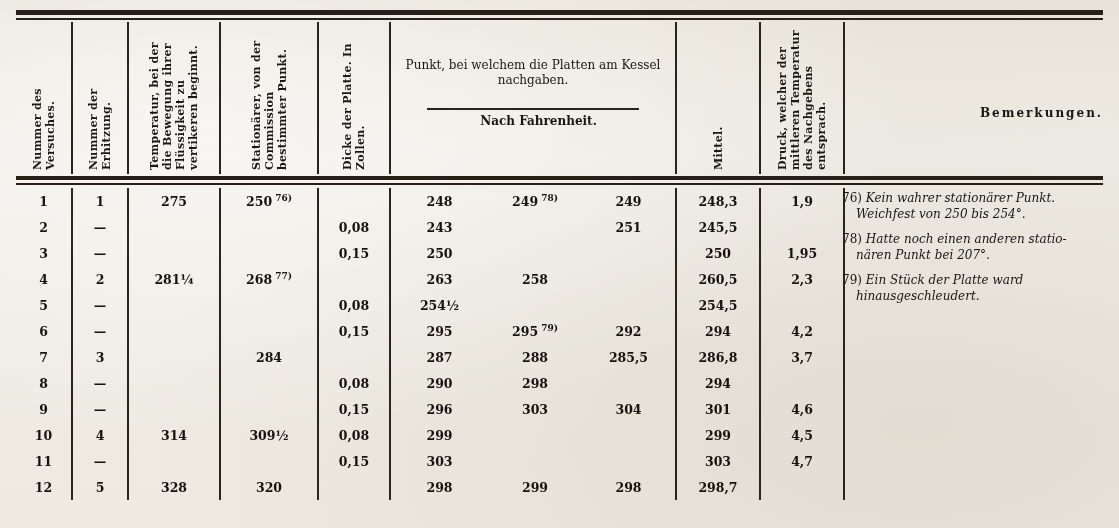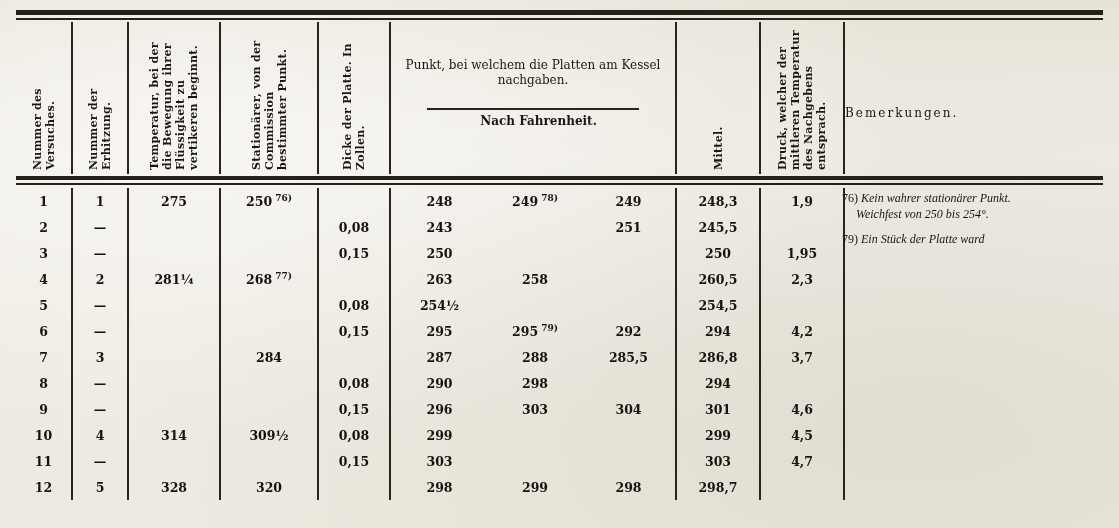--- a/index.html
+++ b/index.html
@@ -112,22 +112,22 @@
     left: 36px;
     right: 36px;
     height: 2px;
     background: #2a241c;
   }
   .bem {
     position: absolute;
     top: 84px;
     left: 0;
     right: 0;
-    text-align: left;
-    font-weight: normal;
+    text-align: right;
+    font-weight: bold;
     font-size: 12px;
     letter-spacing: 2px;
   }
 
   
   table.body {
     position: absolute;
     left: 16px;
     top: 188px;
     width: 1087px;
@@ -153,21 +153,21 @@
   }
   .sup { font-size: 9px; vertical-align: super; }
   .notes-layer {
     position: absolute;
     left: 842px;
     top: 190px;
     width: 262px;
     font-size: 12px;
     line-height: 16px;
   }
-  .note-blk { margin-bottom: 9px; font-family: Liberation Serif, serif; }
+  .note-blk { margin-bottom: 9px; }
   .note-blk .ind { display: block; padding-left: 14px; }
   .ital { font-style: italic; }
 </style>
 </head>
 <body>
 
 <div id="page">
 
   <div class="rule top"></div>
   <div class="rule top2"></div>
@@ -413,18 +413,24 @@
       </tbody>
   </table>
 
   <div class="notes-layer">
     <div class="note-blk">
       <span>76)</span>
       <span class="ital">Kein wahrer stationärer Punkt.</span>
       <span class="ind ital">Weichfest von 250 bis 254°.</span>
     </div>
     <div class="note-blk">
+      <span>78)</span>
+      <span class="ital">Hatte noch einen anderen statio-</span>
+      <span class="ind ital">nären Punkt bei 207°.</span>
+    </div>
+    <div class="note-blk">
       <span>79)</span>
       <span class="ital">Ein Stück der Platte ward</span>
+      <span class="ind ital">hinausgeschleudert.</span>
     </div>
   </div>
 
 </div>
 
 </body></html>

